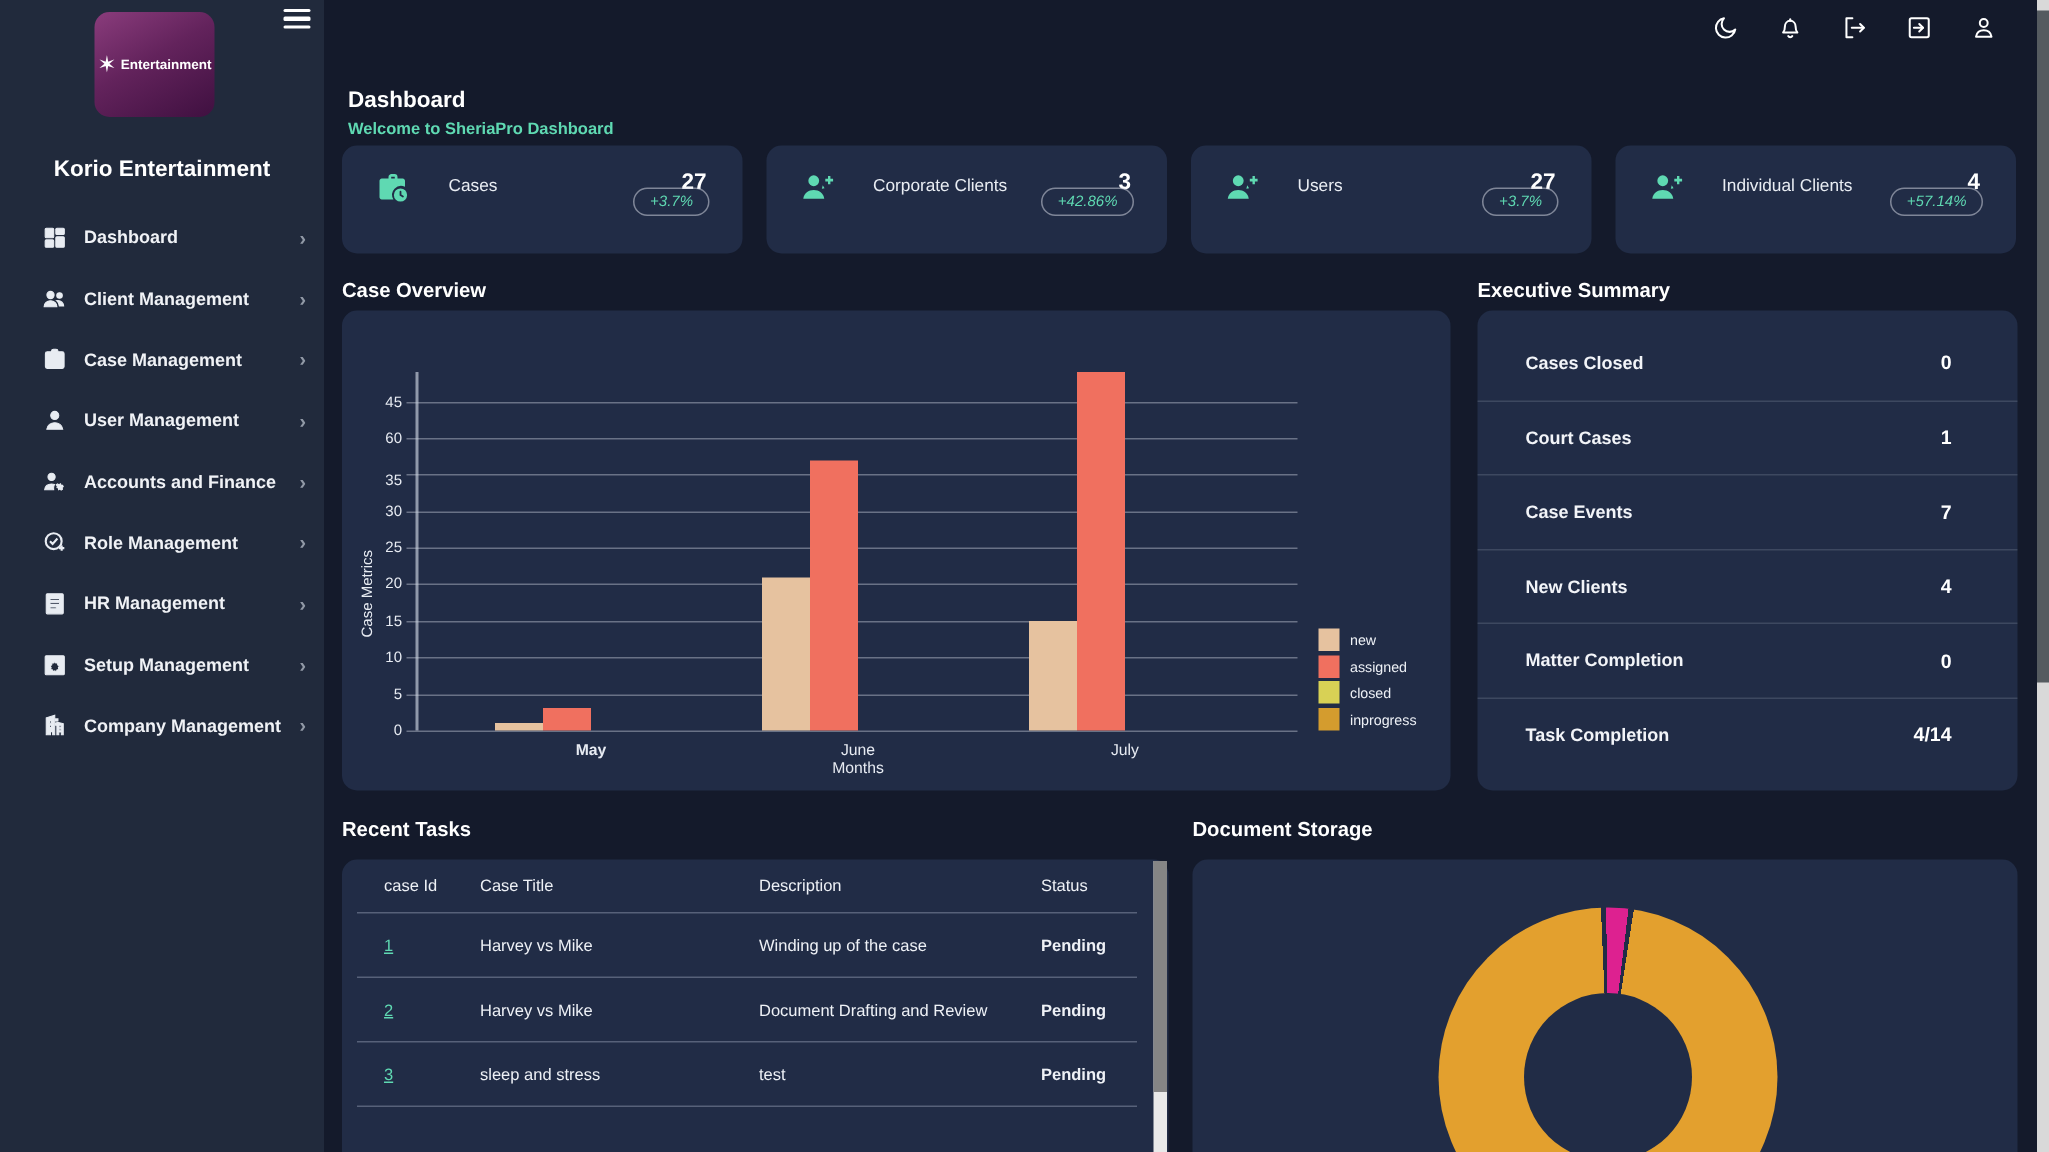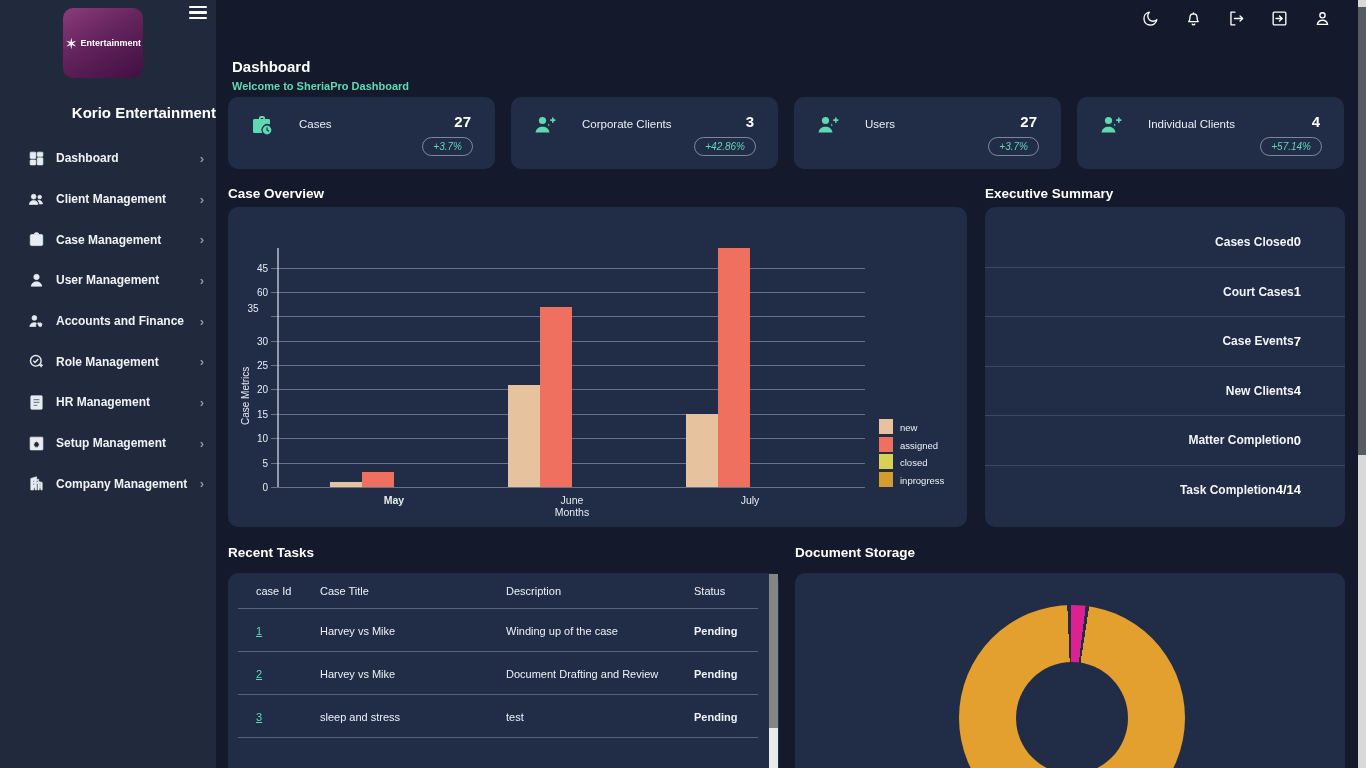--- a/index.html
+++ b/index.html
@@ -9,21 +9,21 @@
 
   
   .sidebar { position:absolute; left:0; top:0; width:216px; height:768px; background:#212a3c; z-index:2; }
   .hamburger { position:absolute; top:6px; right:9px; width:18px; height:14px; cursor:pointer; }
   .hamburger span { display:block; height:2.4px; background:#fff; margin-bottom:3px; border-radius:1px; }
   .logo-card { position:absolute; left:63px; top:8px; width:80px; height:70px; border-radius:10px;
                background:linear-gradient(150deg,#8a3c7c 0%,#63235c 45%,#3f1040 100%);
                display:flex; align-items:center; justify-content:center; gap:3px; }
   .logo-star { color:#fff; font-size:15px; line-height:1; }
   .logo-text { color:#fff; font-size:9px; font-weight:700; }
-  .org-name { position:absolute; top:104px; width:216px; text-align:right; font-size:15px; font-weight:700; color:#fff; }
+  .org-name { position:absolute; top:104px; width:216px; text-align:center; font-size:15px; font-weight:700; color:#fff; }
   .nav { position:absolute; top:138px; left:0; width:216px; }
   .nav-item { position:relative; height:40.7px; display:flex; align-items:center; padding-left:28px; cursor:pointer; }
   .nav-ico { width:17px; height:17px; flex:0 0 17px; display:flex; align-items:center; justify-content:center; }
   .nav-ico svg { width:17px; height:17px; fill:#e8ecf2; stroke:#e8ecf2; }
   .nav-label { margin-left:11px; font-size:12px; font-weight:700; color:#f0f2f6; }
   .nav-chevron { position:absolute; right:12px; color:#9199a6; font-size:13px; font-weight:700; }
 
   
   .topbar { position:absolute; left:216px; top:0; width:1142px; height:36px; display:flex;
             justify-content:flex-end; align-items:center; gap:24px; padding-right:26px; }
@@ -33,21 +33,21 @@
   
   .page-title { position:absolute; left:232px; top:58px; font-size:15px; font-weight:700; color:#fff; }
   .page-subtitle { position:absolute; left:232px; top:80px; font-size:11px; font-weight:700; color:#5fd9b2; }
 
   
   .stat-card { position:absolute; top:97px; width:267px; height:72px; background:#212c46; border-radius:10px; padding:14px 24px 0 22px; }
   .stat-ico { position:absolute; left:22px; top:16px; width:24px; height:24px; }
   .stat-ico svg { width:24px; height:24px; fill:#5fd9b2; }
   .stat-label { position:absolute; left:71px; top:21px; font-size:11.5px; font-weight:400; color:#e9edf3; }
   .stat-value { position:absolute; right:24px; top:16px; font-size:15px; font-weight:700; color:#fff; }
-  .stat-badge { position:absolute; right:22px; top:40px; border:1px solid rgba(205,210,220,.55); border-radius:12px;
+  .stat-badge { position:absolute; right:22px; top:28px; border:1px solid rgba(205,210,220,.55); border-radius:12px;
                 padding:3px 10px; font-size:10px; font-style:italic; color:#5fd9b2; }
 
   
   .sec-title { position:absolute; font-size:13.5px; font-weight:700; color:#fff; }
 
   
   .panel { position:absolute; background:#212c46; border-radius:10px; }
   #chart-panel  { left:228px; top:207px; width:739px; height:320px; }
   #exec-panel   { left:985px; top:207px; width:360px; height:320px; padding:10px 0; }
   #tasks-panel  { left:228px; top:573px; width:551px; height:260px; }
@@ -58,21 +58,21 @@
   .axis-y { position:absolute; width:1.5px; background:rgba(205,212,224,.65); }
   .tick-label { position:absolute; font-size:10px; color:#e7ebf2; text-align:right; width:30px; }
   .cat-label { position:absolute; font-size:10.5px; color:#e7ebf2; transform:translateX(-50%); }
   .axis-title-x { position:absolute; font-size:10.5px; color:#e7ebf2; transform:translateX(-50%); }
   .axis-title-y { position:absolute; font-size:10px; color:#e7ebf2; transform:rotate(-90deg); transform-origin:left top; white-space:nowrap; }
   .bar { position:absolute; }
   .legend-swatch { position:absolute; width:14px; height:15px; }
   .legend-label { position:absolute; font-size:9.5px; color:#eef1f6; }
 
   
-  .exec-row { position:relative; height:49.5px; display:flex; align-items:center; justify-content:flex-end;
+  .exec-row { position:relative; height:49.5px; display:flex; align-items:center; justify-content:space-between;
               padding:0 44px 0 32px; }
   .exec-row + .exec-row { border-top:1px solid rgba(190,200,215,.18); }
   .exec-label { font-size:12px; font-weight:700; color:#f2f4f8; }
   .exec-value { font-size:13px; font-weight:700; color:#fff; }
 
   
   .task-table { position:absolute; left:0; top:0; width:540px; }
   .t-row { position:relative; height:43px; }
   .t-head { height:36px; }
   .t-cell { position:absolute; top:50%; transform:translateY(-50%); font-size:11px; color:#eef1f6; }
@@ -314,21 +314,21 @@
       <div class="tick-label" style="left: 10px; top: 226.224px;">10</div>
       <div class="gridline" style="left: 43px; top: 206.837px; width: 594px;"></div>
       <div class="tick-label" style="left: 10px; top: 201.837px;">15</div>
       <div class="gridline" style="left: 43px; top: 182.449px; width: 594px;"></div>
       <div class="tick-label" style="left: 10px; top: 177.449px;">20</div>
       <div class="gridline" style="left: 43px; top: 158.061px; width: 594px;"></div>
       <div class="tick-label" style="left: 10px; top: 153.061px;">25</div>
       <div class="gridline" style="left: 43px; top: 133.673px; width: 594px;"></div>
       <div class="tick-label" style="left: 10px; top: 128.673px;">30</div>
       <div class="gridline" style="left: 43px; top: 109.286px; width: 594px;"></div>
-      <div class="tick-label" style="left: 10px; top: 96px; text-align: center;">35</div>
+      <div class="tick-label" style="left: 10px; top: 108px;">35</div>
       <div class="gridline" style="left: 43px; top: 84.898px; width: 594px;"></div>
       <div class="tick-label" style="left: 10px; top: 79.898px;">60</div>
       <div class="gridline" style="left: 43px; top: 60.5102px; width: 594px;"></div>
       <div class="tick-label" style="left: 10px; top: 55.5102px;">45</div>
       <div class="axis-y" style="left: 49px; top: 41px; height: 239px;"></div>
       <div class="cat-label" style="left: 166px; top: 287px; font-weight: bold;">May</div>
       <div class="bar" style="left: 102px; top: 275.122px; width: 32px; height: 4.87755px; background: rgb(230, 194, 159);"></div>
       <div class="bar" style="left: 134px; top: 265.367px; width: 32px; height: 14.6327px; background: rgb(240, 112, 95);"></div>
       <div class="cat-label" style="left: 344px; top: 287px;">June</div>
       <div class="bar" style="left: 280px; top: 177.571px; width: 32px; height: 102.429px; background: rgb(230, 194, 159);"></div>

